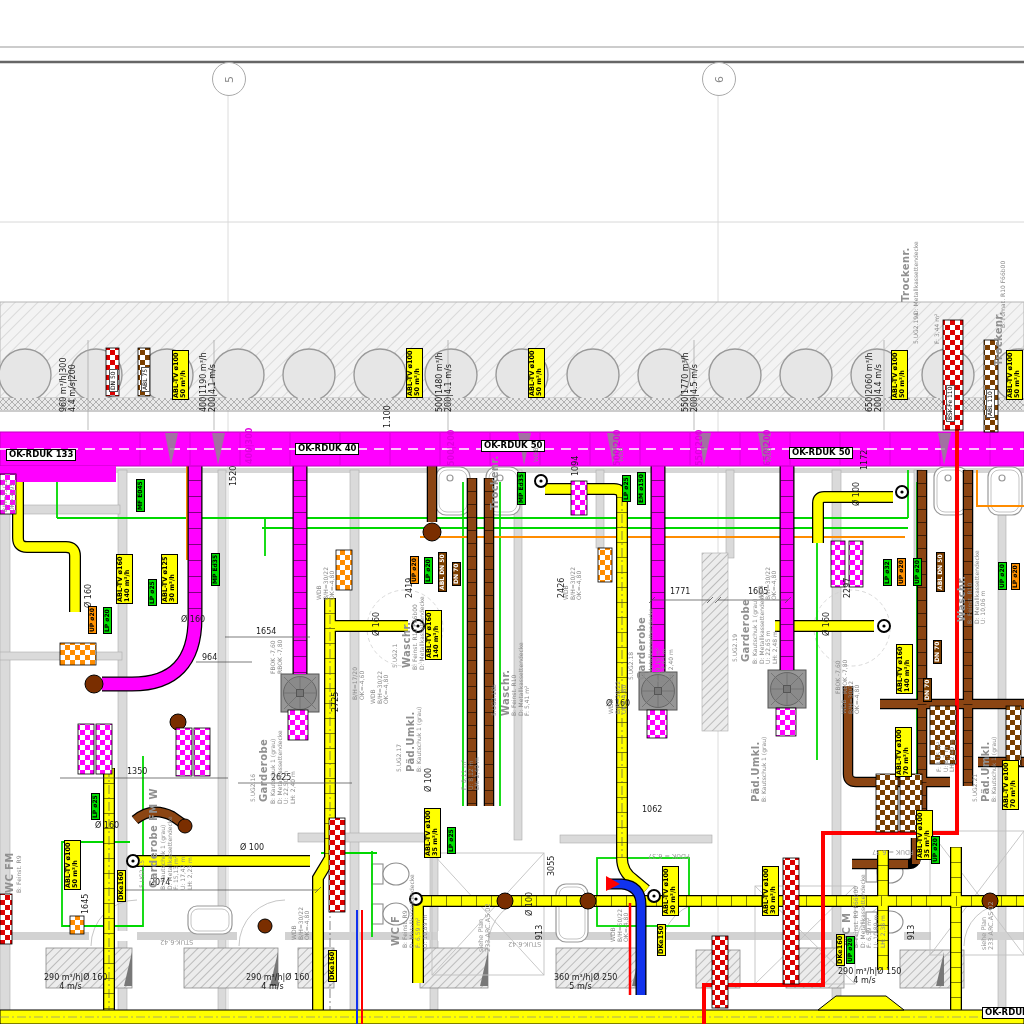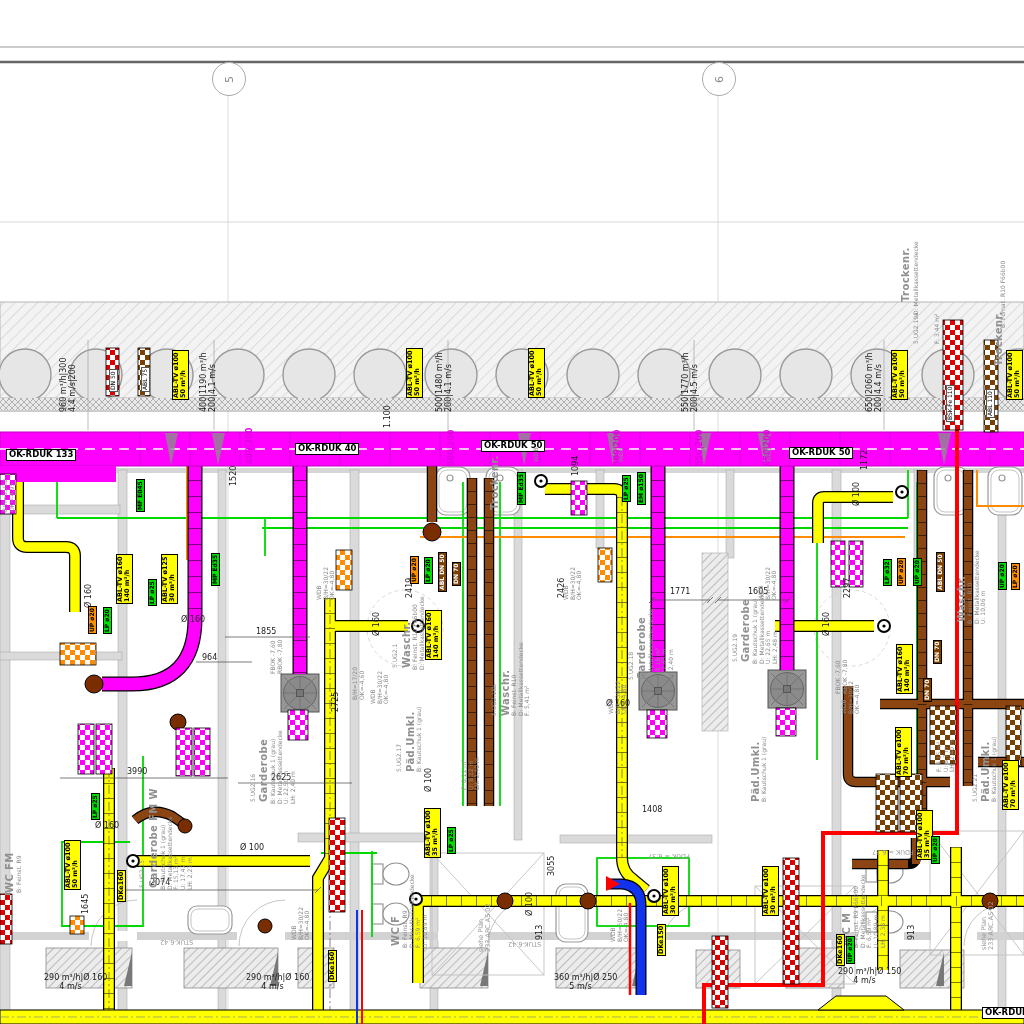--- a/index.html
+++ b/index.html
@@ -524,28 +524,28 @@
       <div class="lbl dim" style="left: 572px; top: 476px; transform-origin: 0px 0px; transform: rotate(-90deg);">1094</div>
       <div class="lbl dim" style="left: 861px; top: 470px; transform-origin: 0px 0px; transform: rotate(-90deg);">1172</div>
       <div class="lbl dim" style="left: 406px; top: 598px; transform-origin: 0px 0px; transform: rotate(-90deg);">2419</div>
       <div class="lbl dim" style="left: 558px; top: 598px; transform-origin: 0px 0px; transform: rotate(-90deg);">2426</div>
       <div class="lbl dim" style="left: 844px; top: 598px; transform-origin: 0px 0px; transform: rotate(-90deg);">2297</div>
       <div class="lbl dim" style="left: 332px; top: 712px; transform-origin: 0px 0px; transform: rotate(-90deg);">2725</div>
       <div class="lbl dim" style="left: 82px; top: 914px; transform-origin: 0px 0px; transform: rotate(-90deg);">1645</div>
       <div class="lbl dim" style="left: 548px; top: 876px; transform-origin: 0px 0px; transform: rotate(-90deg);">3055</div>
       <div class="lbl dim" style="left: 536px; top: 940px; transform-origin: 0px 0px; transform: rotate(-90deg);">913</div>
       <div class="lbl dim" style="left: 908px; top: 940px; transform-origin: 0px 0px; transform: rotate(-90deg);">913</div>
-      <div class="lbl dim" style="left: 256px; top: 628px;">1855</div>
+      <div class="lbl dim" style="left: 256px; top: 628px;">1654</div>
       <div class="lbl dim" style="left: 202px; top: 654px;">964</div>
       <div class="lbl dim" style="left: 670px; top: 588px;">1771</div>
       <div class="lbl dim" style="left: 748px; top: 588px;">1605</div>
-      <div class="lbl dim" style="left: 127px; top: 768px;">3990</div>
+      <div class="lbl dim" style="left: 127px; top: 768px;">1350</div>
       <div class="lbl dim" style="left: 271px; top: 774px;">2625</div>
       <div class="lbl dim" style="left: 150px; top: 879px;">2074</div>
-      <div class="lbl dim" style="left: 642px; top: 806px;">1408</div>
+      <div class="lbl dim" style="left: 642px; top: 806px;">1062</div>
       <div class="lbl dim" style="left: 181px; top: 616px;">Ø 160</div>
       <div class="lbl dim" style="left: 85px; top: 608px; transform-origin: 0px 0px; transform: rotate(-90deg);">Ø 160</div>
       <div class="lbl dim" style="left: 373px; top: 636px; transform-origin: 0px 0px; transform: rotate(-90deg);">Ø 160</div>
       <div class="lbl dim" style="left: 823px; top: 636px; transform-origin: 0px 0px; transform: rotate(-90deg);">Ø 160</div>
       <div class="lbl dim" style="left: 606px; top: 700px;">Ø 160</div>
       <div class="lbl dim" style="left: 95px; top: 822px;">Ø 160</div>
       <div class="lbl dim" style="left: 240px; top: 844px;">Ø 100</div>
       <div class="lbl dim" style="left: 425px; top: 792px; transform-origin: 0px 0px; transform: rotate(-90deg);">Ø 100</div>
       <div class="lbl dim" style="left: 526px; top: 916px; transform-origin: 0px 0px; transform: rotate(-90deg);">Ø 100</div>
       <div class="lbl dim" style="left: 853px; top: 506px; transform-origin: 0px 0px; transform: rotate(-90deg);">Ø 100</div>

